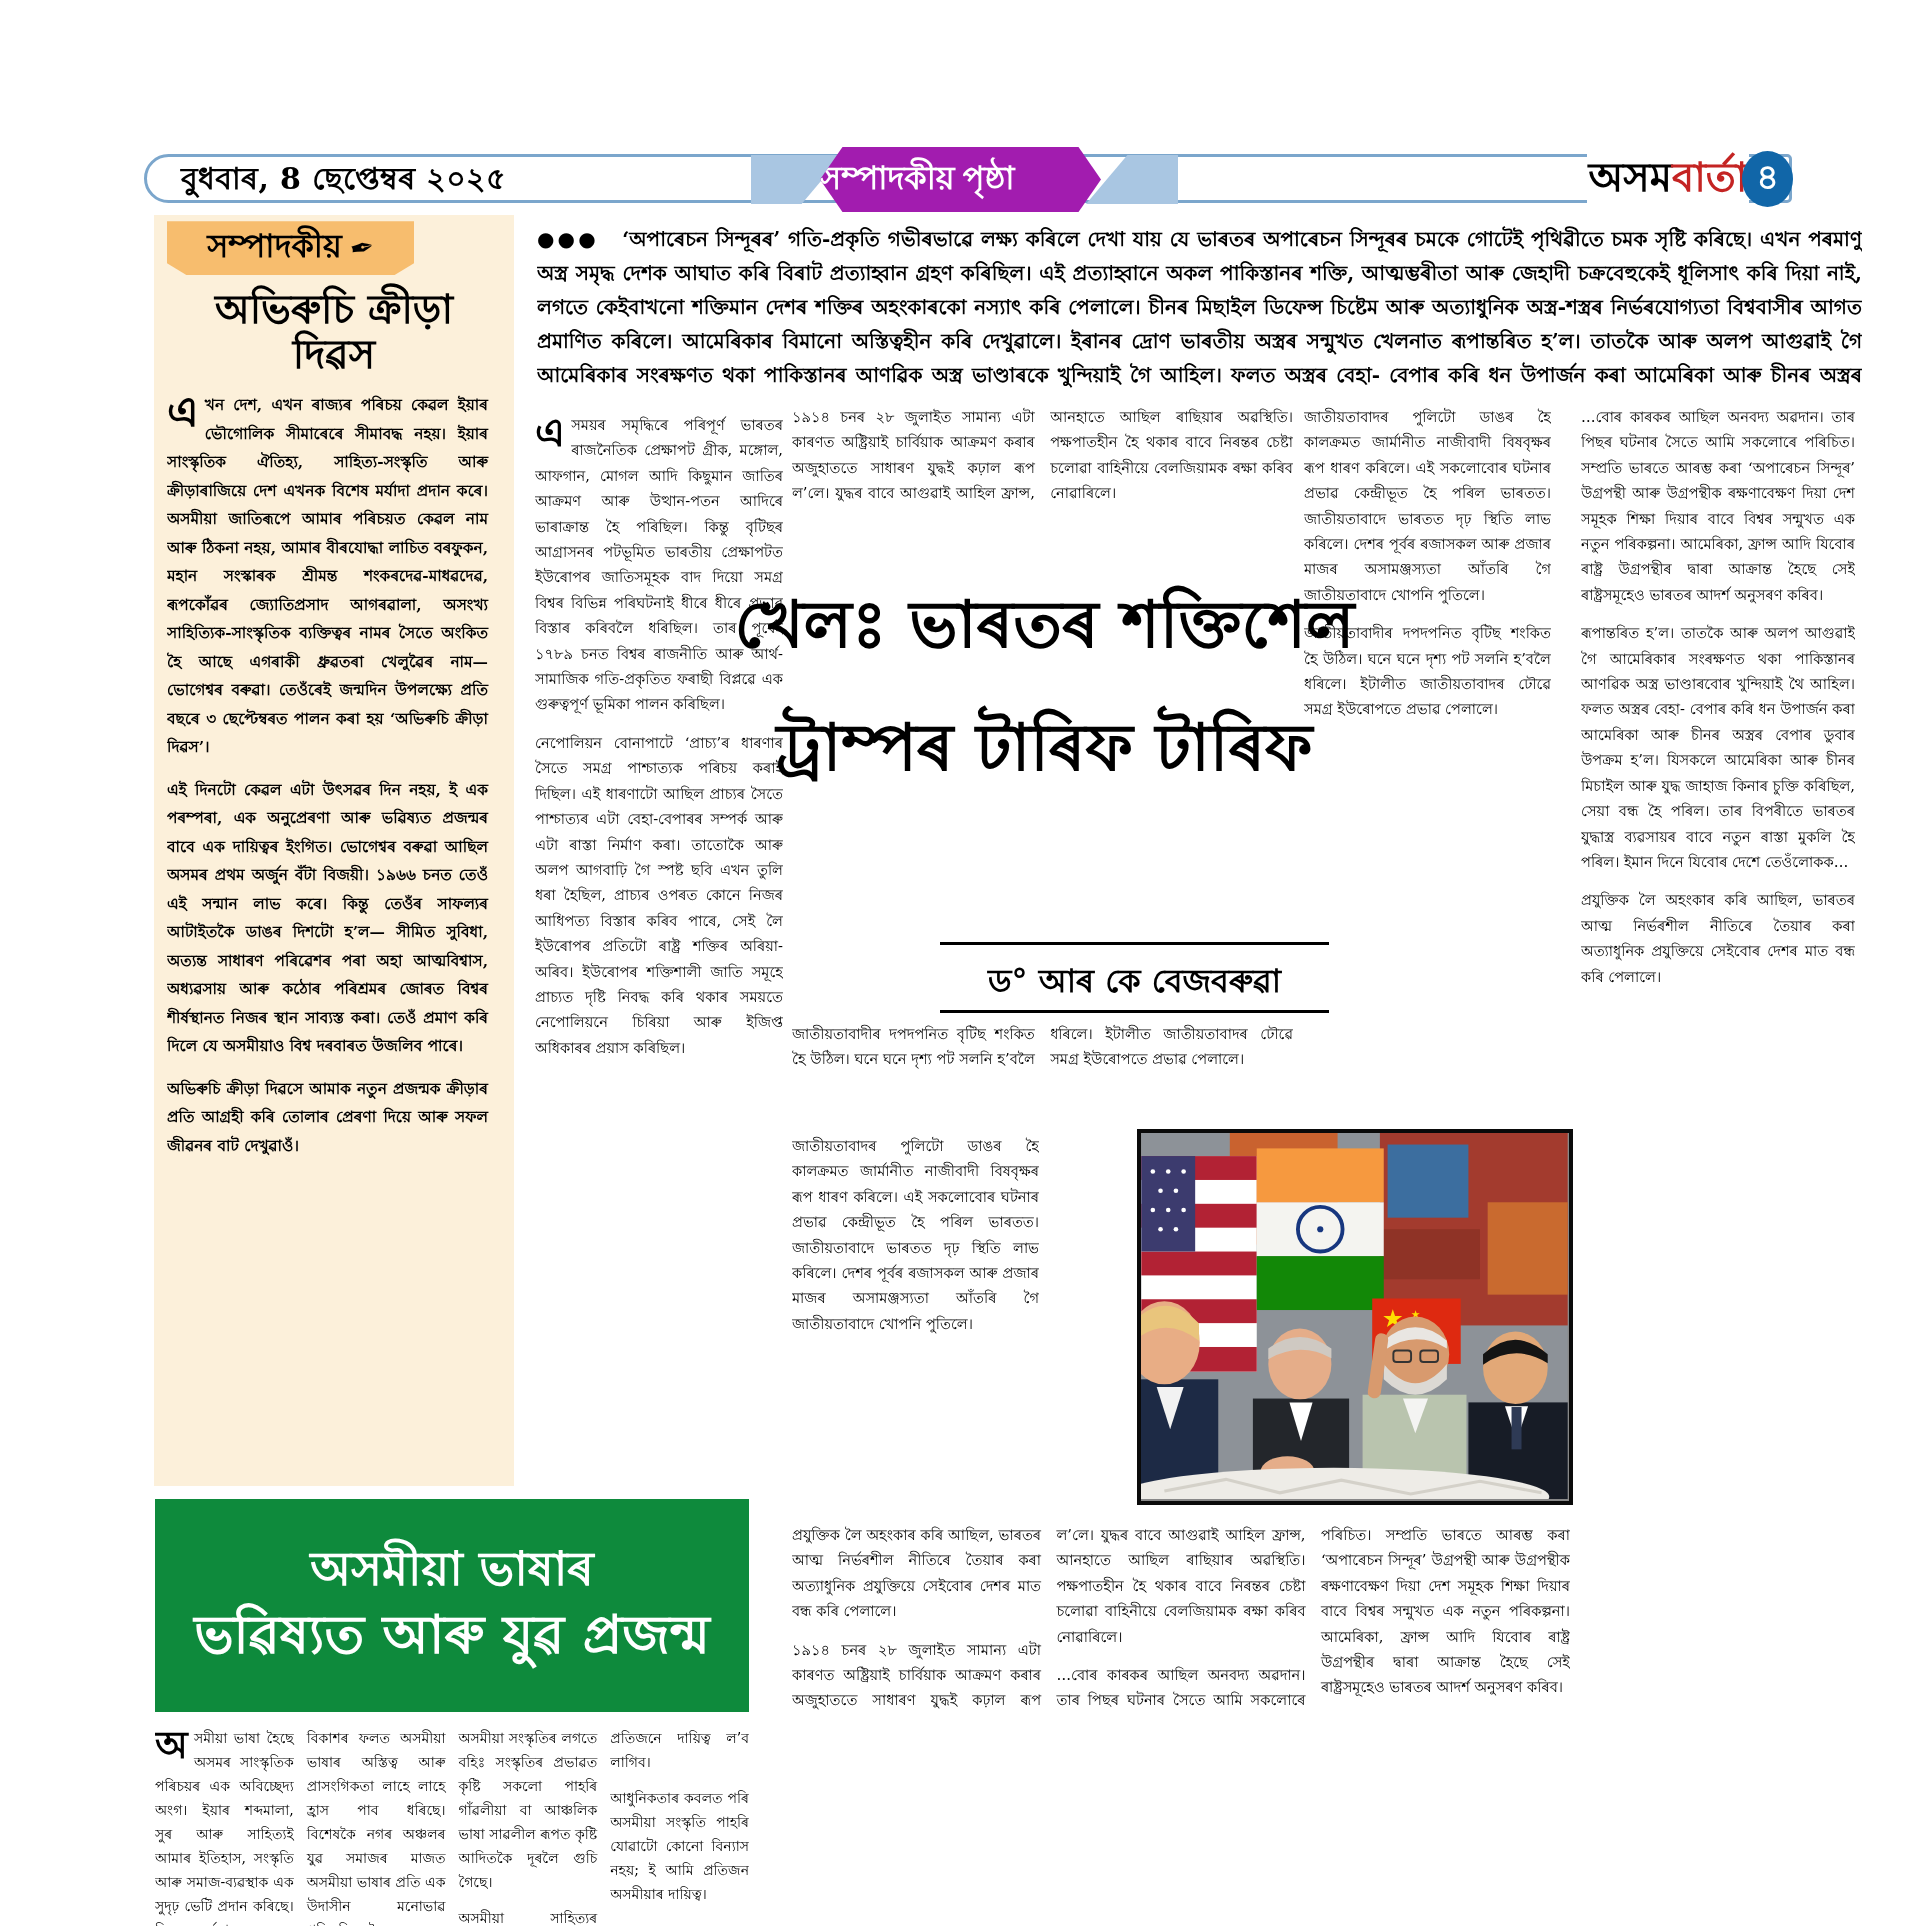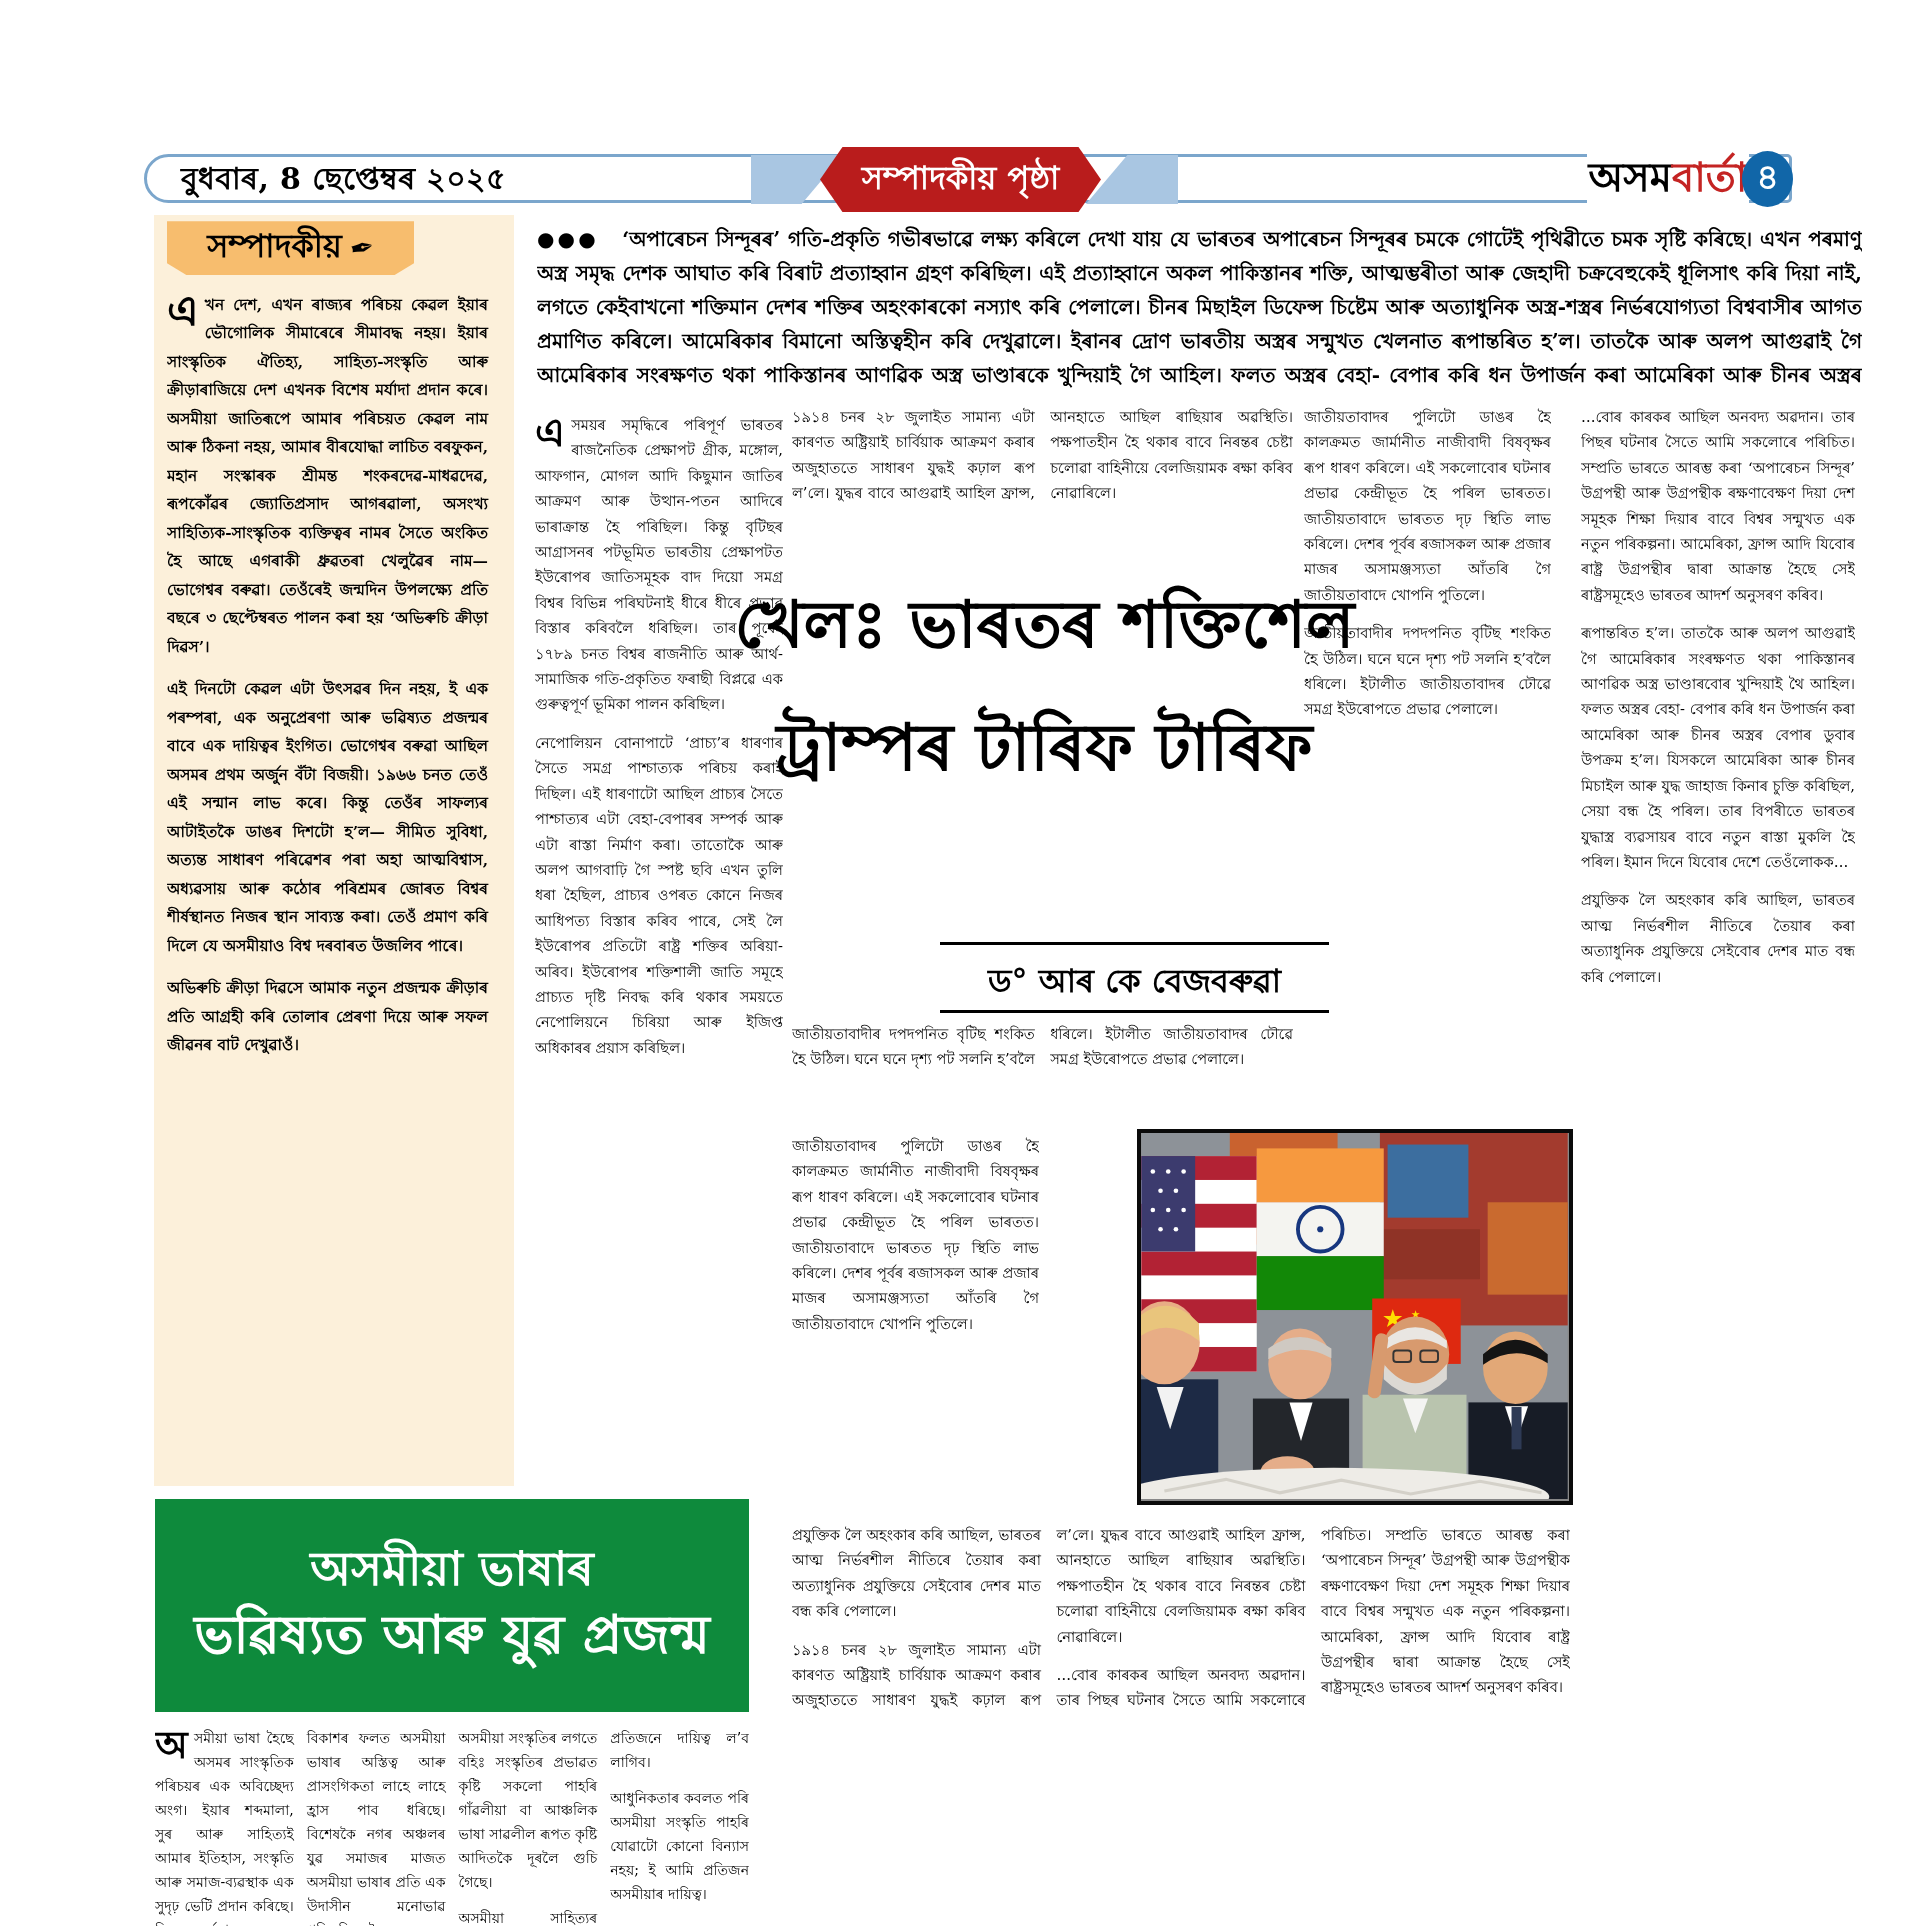--- a/index.html
+++ b/index.html
@@ -3,23 +3,23 @@
 <meta charset="utf-8">
 <style>
   html,body{margin:0;padding:0;background:#ffffff;}
   .sheet{position:relative;width:1965px;height:2774px;background:#fff;overflow:hidden;
          font-family:"DejaVu Serif","Liberation Serif",serif;color:#000;}
   
   .hdr-pill{position:absolute;left:144px;top:154px;width:1648px;height:49px;background:#fff;
             border:3.9px solid #7ba6cc;border-radius:27px 5.4px 5.4px 27px;box-sizing:border-box;}
   .hdr-date{position:absolute;left:181px;top:159px;height:42px;display:flex;align-items:center;
             font-size:30px;font-weight:bold;letter-spacing:0.4px;}
-  .hdr-banner{position:absolute;left:820px;top:147px;width:281px;height:65px;background:#b91c1c;
+  .hdr-banner{position:absolute;left:820px;top:147px;width:281px;height:65px;background:#a21caf;
               clip-path:polygon(0 50%,8% 0,92% 0,100% 50%,92% 100%,8% 100%);
-              display:flex;align-items:center;justify-content:center;}
+              display:flex;align-items:center;justify-content:flex-start;font-family:Liberation Serif, serif;}
   .hdr-banner span{color:#fff;font-size:32px;font-weight:bold;}
   .hdr-wing{position:absolute;top:155px;width:92px;height:49px;background:#a9c6e2;}
   .hdr-wing.left{left:751px;clip-path:polygon(0 0,100% 0,55% 100%,0 100%);}
   .hdr-wing.right{left:1086px;clip-path:polygon(45% 0,100% 0,100% 100%,0 100%);}
   .masthead{position:absolute;left:1587px;top:153px;width:162px;height:52px;background:#fff;
             display:flex;align-items:center;justify-content:center;font-size:40px;font-weight:bold;}
   .masthead .red{color:#c42423;}
   .page-circle{position:absolute;left:1742px;top:151px;width:51px;height:56px;border-radius:50%;
                background:#1166a8;color:#fff;display:flex;align-items:center;justify-content:center;
                font-size:35px;font-weight:bold;}
@@ -85,20 +85,21 @@
     <span class="dots">●●●</span>
     &nbsp;&nbsp;<span>‘অপাৰেচন সিন্দূৰৰ’ গতি-প্ৰকৃতি গভীৰভাৱে লক্ষ্য কৰিলে দেখা যায় যে ভাৰতৰ অপাৰেচন সিন্দূৰৰ চমকে গোটেই পৃথিৱীতে চমক সৃষ্টি কৰিছে। এখন পৰমাণু অস্ত্ৰ সমৃদ্ধ দেশক আঘাত কৰি বিৰাট প্ৰত্যাহ্বান গ্ৰহণ কৰিছিল। এই প্ৰত্যাহ্বানে অকল পাকিস্তানৰ শক্তি, আত্মম্ভৰীতা আৰু জেহাদী চক্ৰবেহুকেই ধূলিসাৎ কৰি দিয়া নাই, লগতে কেইবাখনো শক্তিমান দেশৰ শক্তিৰ অহংকাৰকো নস্যাৎ কৰি পেলালে। চীনৰ মিছাইল ডিফেন্স চিষ্টেম আৰু অত্যাধুনিক অস্ত্ৰ-শস্ত্ৰৰ নিৰ্ভৰযোগ্যতা বিশ্ববাসীৰ আগত প্ৰমাণিত কৰিলে। আমেৰিকাৰ বিমানো অস্তিত্বহীন কৰি দেখুৱালে। ইৰানৰ দ্ৰোণ ভাৰতীয় অস্ত্ৰৰ সন্মুখত খেলনাত ৰূপান্তৰিত হ’ল। তাতকৈ আৰু অলপ আগুৱাই গৈ আমেৰিকাৰ সংৰক্ষণত থকা পাকিস্তানৰ আণৱিক অস্ত্ৰ ভাণ্ডাৰকে খুন্দিয়াই গৈ আহিল। ফলত অস্ত্ৰৰ বেহা- বেপাৰ কৰি ধন উপাৰ্জন কৰা আমেৰিকা আৰু চীনৰ অস্ত্ৰৰ বেপাৰ ডুবাৰ উপক্ৰম হ’ল।</span>&nbsp;&nbsp;
     
   </div>
 
   <div class="edit-col">
     <div class="edit-banner">
       <span class="lbl">সম্পাদকীয়</span>
       <span class="pen">✒</span>
     </div>
+    <div class="edit-title">অভিৰুচি ক্ৰীড়া দিৱস</div>
     <div class="edit-body">
       <p class="dc">এখন দেশ, এখন ৰাজ্যৰ পৰিচয় কেৱল ইয়াৰ ভৌগোলিক সীমাৰেৰে সীমাবদ্ধ নহয়। ইয়াৰ সাংস্কৃতিক ঐতিহ্য, সাহিত্য-সংস্কৃতি আৰু ক্ৰীড়াৰাজিয়ে দেশ এখনক বিশেষ মৰ্যাদা প্ৰদান কৰে। অসমীয়া জাতিৰূপে আমাৰ পৰিচয়ত কেৱল নাম আৰু ঠিকনা নহয়, আমাৰ বীৰযোদ্ধা লাচিত বৰফুকন, মহান সংস্কাৰক শ্ৰীমন্ত শংকৰদেৱ-মাধৱদেৱ, ৰূপকোঁৱৰ জ্যোতিপ্ৰসাদ আগৰৱালা, অসংখ্য সাহিত্যিক-সাংস্কৃতিক ব্যক্তিত্বৰ নামৰ সৈতে অংকিত হৈ আছে এগৰাকী ধ্ৰুৱতৰা খেলুৱৈৰ নাম— ভোগেশ্বৰ বৰুৱা। তেওঁৰেই জন্মদিন উপলক্ষ্যে প্ৰতি বছৰে ৩ ছেপ্টেম্বৰত পালন কৰা হয় ‘অভিৰুচি ক্ৰীড়া দিৱস’।</p>
       <p>এই দিনটো কেৱল এটা উৎসৱৰ দিন নহয়, ই এক পৰম্পৰা, এক অনুপ্ৰেৰণা আৰু ভৱিষ্যত প্ৰজন্মৰ বাবে এক দায়িত্বৰ ইংগিত। ভোগেশ্বৰ বৰুৱা আছিল অসমৰ প্ৰথম অৰ্জুন বঁটা বিজয়ী। ১৯৬৬ চনত তেওঁ এই সন্মান লাভ কৰে। কিন্তু তেওঁৰ সাফল্যৰ আটাইতকৈ ডাঙৰ দিশটো হ’ল— সীমিত সুবিধা, অত্যন্ত সাধাৰণ পৰিৱেশৰ পৰা অহা আত্মবিশ্বাস, অধ্যৱসায় আৰু কঠোৰ পৰিশ্ৰমৰ জোৰত বিশ্বৰ শীৰ্ষস্থানত নিজৰ স্থান সাব্যস্ত কৰা। তেওঁ প্ৰমাণ কৰি দিলে যে অসমীয়াও বিশ্ব দৰবাৰত উজলিব পাৰে।</p>
       <p>অভিৰুচি ক্ৰীড়া দিৱসে আমাক নতুন প্ৰজন্মক ক্ৰীড়াৰ প্ৰতি আগ্ৰহী কৰি তোলাৰ প্ৰেৰণা দিয়ে আৰু সফল জীৱনৰ বাট দেখুৱাওঁ।</p>
     </div>
   </div>
 
   <div class="mbody" style="left:535px;top:404px;width:248px;height:1082px;margin-top:8px;">
     <p class="dc" style="margin:0 0 13px 0;">এসময়ৰ সমৃদ্ধিৰে পৰিপূৰ্ণ ভাৰতৰ ৰাজনৈতিক প্ৰেক্ষাপট গ্ৰীক, মঙ্গোল, আফগান, মোগল আদি কিছুমান জাতিৰ আক্ৰমণ আৰু উত্থান-পতন আদিৰে ভাৰাক্ৰান্ত হৈ পৰিছিল। কিন্তু বৃটিছৰ আগ্ৰাসনৰ পটভূমিত ভাৰতীয় প্ৰেক্ষাপটত ইউৰোপৰ জাতিসমূহক বাদ দিয়ো সমগ্ৰ বিশ্বৰ বিভিন্ন পৰিঘটনাই ধীৰে ধীৰে প্ৰভাৱ বিস্তাৰ কৰিবলৈ ধৰিছিল। তাৰ পূৰ্বেই ১৭৮৯ চনত বিশ্বৰ ৰাজনীতি আৰু আৰ্থ-সামাজিক গতি-প্ৰকৃতিত ফৰাছী বিপ্লৱে এক গুৰুত্বপূৰ্ণ ভূমিকা পালন কৰিছিল।</p>
     <p style="margin:0;">নেপোলিয়ন বোনাপাটে ‘প্ৰাচ্য’ৰ ধাৰণাৰ সৈতে সমগ্ৰ পাশ্চাত্যক পৰিচয় কৰাই দিছিল। এই ধাৰণাটো আছিল প্ৰাচ্যৰ সৈতে পাশ্চাত্যৰ এটা বেহা-বেপাৰৰ সম্পৰ্ক আৰু এটা ৰাস্তা নিৰ্মাণ কৰা। তাতোকৈ আৰু অলপ আগবাঢ়ি গৈ স্পষ্ট ছবি এখন তুলি ধৰা হৈছিল, প্ৰাচ্যৰ ওপৰত কোনে নিজৰ আধিপত্য বিস্তাৰ কৰিব পাৰে, সেই লৈ ইউৰোপৰ প্ৰতিটো ৰাষ্ট্ৰ শক্তিৰ অৰিয়া-অৰিব। ইউৰোপৰ শক্তিশালী জাতি সমূহে প্ৰাচ্যত দৃষ্টি নিবদ্ধ কৰি থকাৰ সময়তে নেপোলিয়নে চিৰিয়া আৰু ইজিপ্ত অধিকাৰৰ প্ৰয়াস কৰিছিল।</p>

